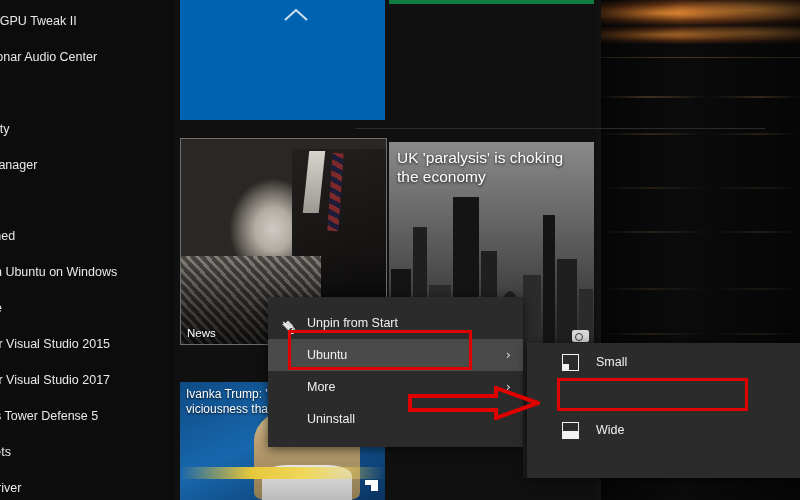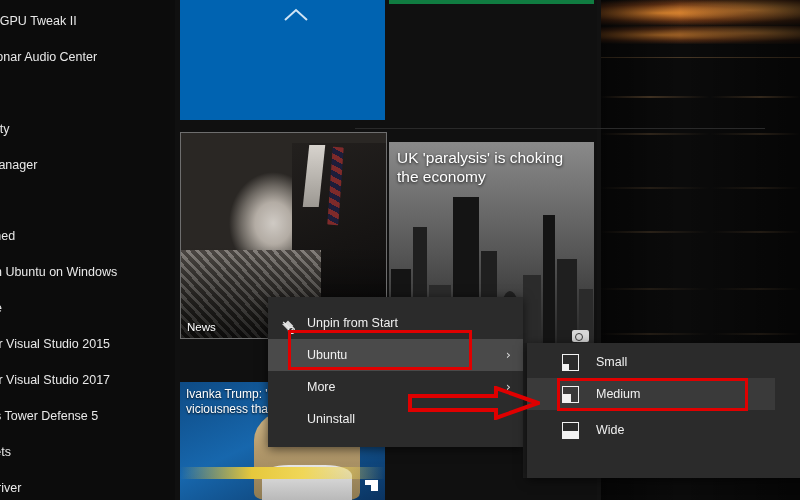--- a/index.html
+++ b/index.html
@@ -318,21 +318,21 @@
           </svg>
         </div>
       </div>
 
       <div class="tile tile-green" style="left:214px;top:-16px;width:205px;height:20px;">
         
       </div>
 
       <div class="group-divider" style="top:128px;"></div>
 
-      <div class="tile tile-news" style="left:5px;top:132px;width:205px;height:205px;">
+      <div class="tile tile-news" style="left:5px;top:138px;width:205px;height:205px;">
         <div class="suit"></div>
         <div class="shirt"></div>
         <div class="tie"></div>
         <div class="coat"></div>
         <div class="shade"></div>
         <div class="tilelabel">News</div>
       </div>
 
       <div class="tile tile-iv" style="left:5px;top:382px;width:205px;height:118px;">
         <div class="bgblue"></div>
@@ -399,26 +399,20 @@
   <div class="subedge"></div>
   <div class="submenu">
 
     <div class="sub-item" style="top:3px;">
       <span class="sizeicon">
         <i style="left:0;bottom:0;width:6px;height:6px;"></i>
       </span>
       <span class="stxt">Small</span>
     </div>
 
-    <div class="sub-item hl" style="top:35px;">
-      <span class="sizeicon">
-        <i style="left:0;bottom:0;width:8px;height:8px;"></i>
-      </span>
-      <span class="stxt">Medium</span>
-    </div>
 
     <div class="sub-item" style="top:71px;">
       <span class="sizeicon">
         <i style="left:0;bottom:0;right:0;height:7px;width:auto;"></i>
       </span>
       <span class="stxt">Wide</span>
     </div>
 
   </div>
 

